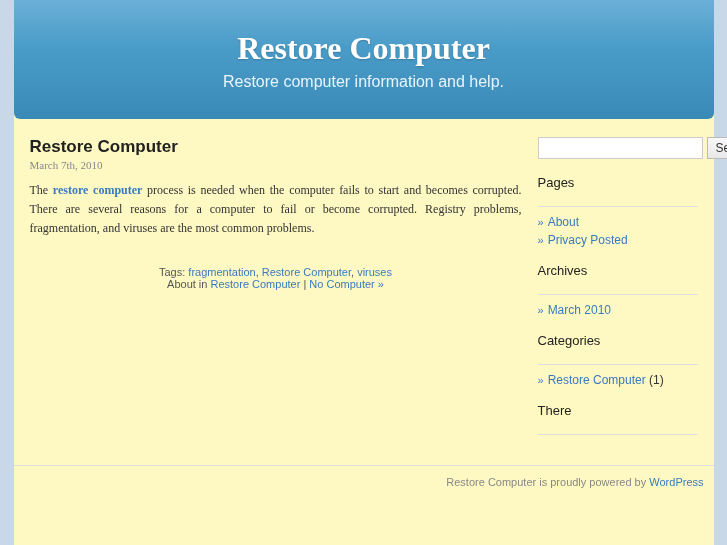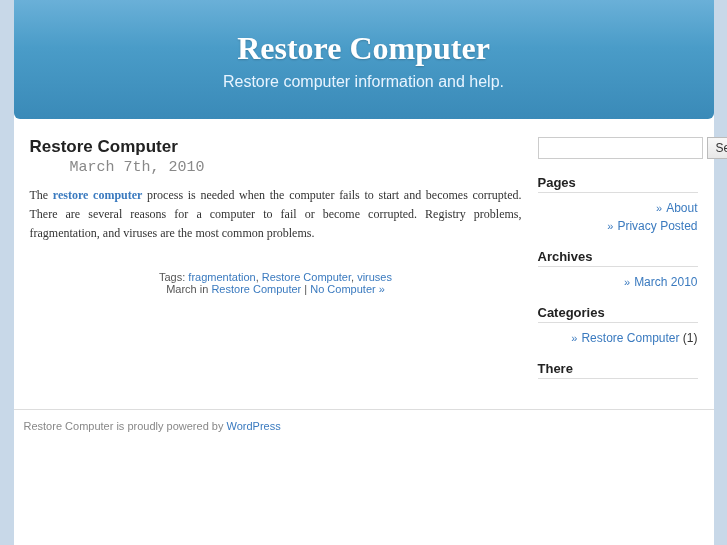--- a/index.html
+++ b/index.html
@@ -7,21 +7,21 @@
     body {
       background-color: #c8d8e8;
       font-family: Georgia, 'Times New Roman', serif;
       font-size: 13px;
       color: #333;
     }
 
     .page-wrapper {
       max-width: 700px;
       margin: 0 auto;
-      background: #ffffff;
+      background: #fef9c3;
       min-height: 545px;
     }
 
     
     .site-header {
       background: linear-gradient(180deg, #6ab0d8 0%, #4a9cc8 40%, #3a8ab8 100%);
       padding: 30px 20px 28px;
       text-align: center;
       border-radius: 0 0 6px 6px;
     }
@@ -56,25 +56,24 @@
 
     .post-title {
       font-size: 17px;
       font-weight: bold;
       color: #222;
       margin-bottom: 2px;
       font-family: Arial, sans-serif;
     }
 
     .post-date {
-      font-size: 15px;
+      font-size: 11px;
       color: #888;
       margin-bottom: 10px;
-      font-family: Liberation Mono, monospace;
-      margin-left: 40px;
+      font-family: Liberation Serif, serif;
     }
 
     .post-body {
       font-size: 12px;
       line-height: 1.6;
       color: #333;
       font-family: Liberation Serif, serif;
       text-align: justify;
     }
 
@@ -129,31 +128,30 @@
       cursor: pointer;
       color: #333;
     }
 
     .widget {
       margin-bottom: 14px;
     }
 
     .widget-title {
       font-size: 13px;
-      font-weight: bold;
+      font-weight: normal;
       color: #222;
       margin-bottom: 6px;
       border-bottom: 1px solid #ddd;
-      padding-bottom: 2px;
+      padding-bottom: 16px;
     }
 
     .widget ul {
       list-style: none;
       padding: 0;
-      text-align: right;
     }
 
     .widget ul li {
       font-size: 12px;
       padding: 2px 0;
     }
 
     .widget ul li::before {
       content: '»';
       color: #3a7abf;
@@ -163,21 +161,21 @@
 
     .widget ul li a {
       color: #3a7abf;
       text-decoration: none;
     }
 
     
     .site-footer {
       border-top: 1px solid #ddd;
       padding: 10px;
-      text-align: left;
+      text-align: right;
       font-size: 11px;
       color: #888;
       font-family: Arial, sans-serif;
     }
 
     .site-footer a {
       color: #3a7abf;
       text-decoration: none;
     }
   </style>
@@ -197,21 +195,21 @@
       <div class="post-title">Restore Computer</div>
       <div class="post-date">March 7th, 2010</div>
       <div class="post-body">
         <span>The </span><a href="#">restore computer</a><span> process is needed when the computer fails to start and becomes corrupted.  There are several reasons for a computer to fail or become corrupted.  Registry problems, fragmentation, and viruses are the most common problems.</span>
       </div>
       <div class="post-meta">
         <div>
           <span>Tags: </span><a href="#">fragmentation</a>, <a href="#">Restore Computer</a>, <a href="#">viruses</a>
         </div>
         <div>
-          <span>March in </span><a href="#">Restore Computer</a> | <a href="#">No Computer »</a>
+          <span>About in </span><a href="#">Restore Computer</a> | <a href="#">No Computer »</a>
         </div>
       </div>
     </div>
 
     <div class="sidebar">
 
       <div class="search-box">
         <input class="search-input" type="text" placeholder="" style="">
         <button class="search-button">Search</button>
       </div>

